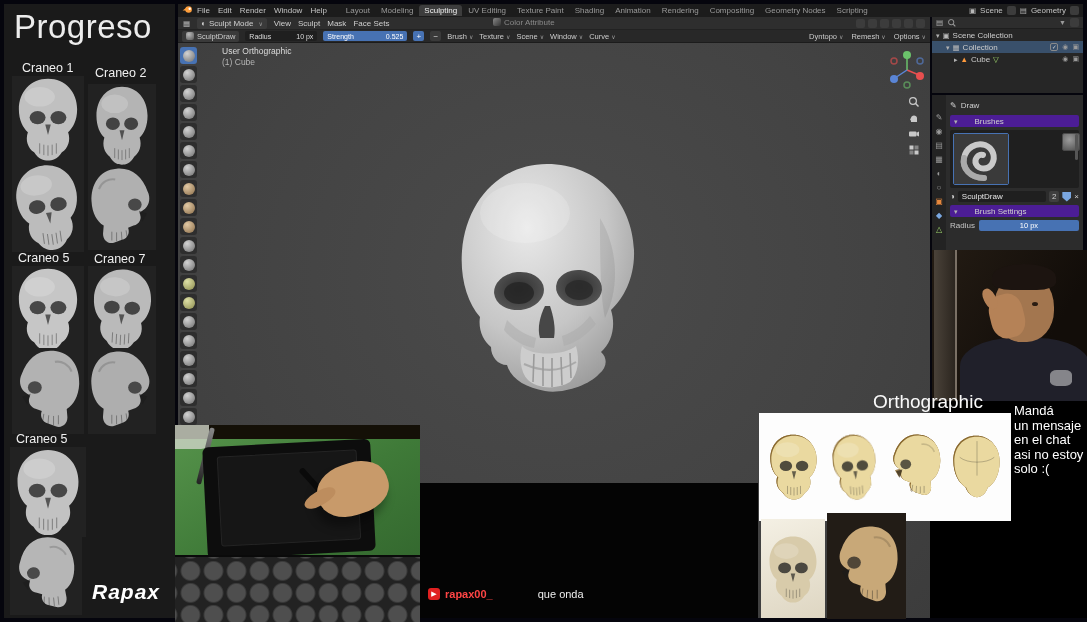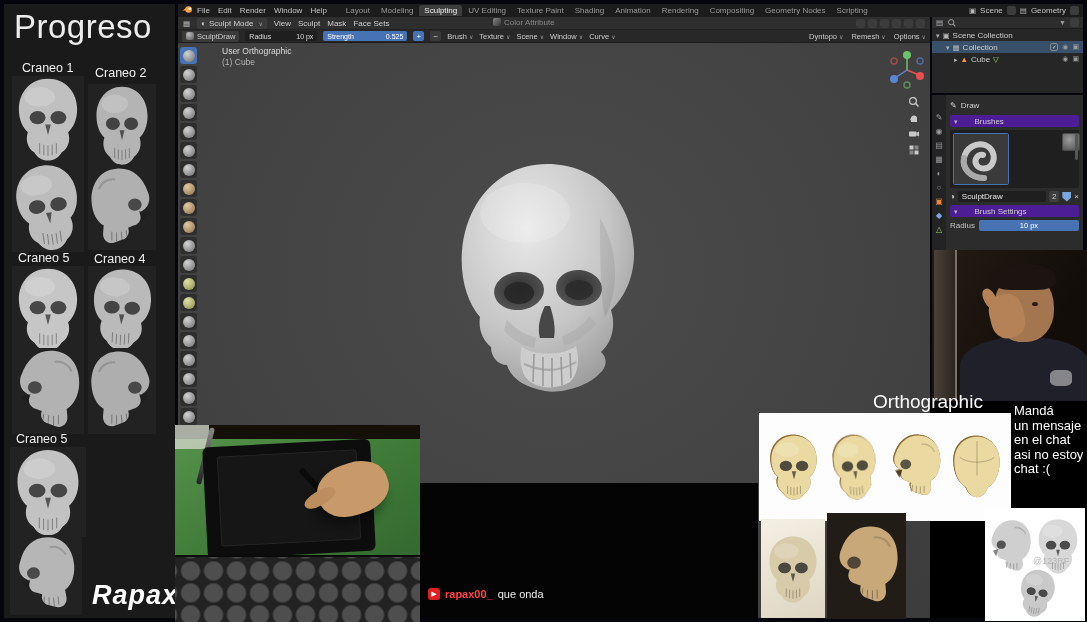--- a/index.html
+++ b/index.html
@@ -5,21 +5,21 @@
   html,body{margin:0;padding:0;background:#000;}
   *{box-sizing:border-box;font-family:"Liberation Sans",sans-serif;}
   .stage{position:relative;width:1087px;height:622px;background:#05050d;overflow:hidden;}
   .abs{position:absolute;}
   
   .progress-panel{left:4px;top:4px;width:171px;height:614px;background:#1a1a1a;}
   .progreso-title{font-size:33px;color:#ededed;font-weight:500;letter-spacing:.5px;}
   .cr-label{font-size:12.5px;color:#f0f0f0;}
   .thumb{display:flex;align-items:center;justify-content:center;background:#222;}
   .thumb svg{width:100%;height:100%;}
-  .signature{font-size:27px;color:#ffffff;font-weight:bold;font-style:italic;letter-spacing:1px;}
+  .signature{font-size:21px;color:#ffffff;font-weight:bold;font-style:italic;letter-spacing:1px;}
   
   .topbar{left:178px;top:4px;width:905px;height:13px;background:#1c1c1c;display:flex;align-items:center;gap:4px;padding:0 4px;font-size:8px;color:#c4c4c4;}
   .menus{display:flex;gap:8px;}
   .menus span{cursor:default;}
   .tabs{display:flex;gap:1px;margin-left:10px;}
   .tab{padding:1px 5px;border-radius:3px 3px 0 0;color:#9a9a9a;}
   .tab.active{background:#3d3d3d;color:#f0f0f0;}
   .tb-right{margin-left:auto;display:flex;align-items:center;gap:4px;color:#c4c4c4;}
   .hdr2{left:178px;top:17px;width:752px;height:13px;background:#2e2e2e;border-bottom:1px solid #222;display:flex;align-items:center;gap:7px;padding:0 5px;font-size:8px;color:#cfcfcf;}
   .hdr3{left:178px;top:30px;width:752px;height:13px;background:#282828;border-bottom:1px solid #1c1c1c;display:flex;align-items:center;gap:6px;padding:0 4px;font-size:7.5px;color:#cccccc;}
@@ -66,21 +66,21 @@
   .bshield{width:9px;height:10px;background:#7aa7e0;clip-path:polygon(0 0,100% 0,100% 60%,50% 100%,0 60%);}
   .pradius{display:flex;align-items:center;gap:4px;margin-top:2px;}
   .pslider{flex:1;height:11px;border-radius:2px;background:#4772b3;color:#fff;display:flex;align-items:center;justify-content:center;font-size:7.5px;}
   
   .cam-face{left:932px;top:250px;width:155px;height:151px;background:linear-gradient(120deg,#241c14 0%,#120d09 70%);overflow:hidden;}
   .blackzone{left:930px;top:401px;width:157px;height:217px;background:#000;}
   .chatzone{left:420px;top:483px;width:338px;height:135px;background:#040404;}
   .chatline{position:absolute;left:8px;top:105px;display:flex;align-items:center;gap:5px;font-size:11px;}
   .chat-ic{width:12px;height:12px;background:#e02020;border-radius:3px;color:#fff;font-size:7px;display:flex;align-items:center;justify-content:center;}
   .chat-user{color:#ff4545;font-weight:bold;}
-  .chat-msg{color:#ededed;}
+  .chat-msg{color:#ededed;margin-left:40px;}
   .ref-title{font-size:19px;color:#fafafa;text-align:center;}
   .ref-panel{background:#fdfdfd;display:flex;align-items:center;justify-content:space-around;padding:4px;}
   .outlined{filter:drop-shadow(.7px .7px 0 #8a6a30) drop-shadow(-.7px -.7px 0 #8a6a30);}
   .msg{font-size:13px;color:#ffffff;line-height:14.5px;}
   .cam-hands{left:175px;top:425px;width:245px;height:197px;background:linear-gradient(150deg,#57944c 0%,#3f7a38 45%,#2e5f2a 100%);overflow:hidden;}
   .keys{position:absolute;left:0;top:130px;width:245px;height:67px;background-color:#222;border-top:2px solid #0a0a0a;background-image:radial-gradient(circle at 50% 45%,#4e4e4e 8.5px,#3a3a3a 9.5px,transparent 10.5px);background-size:23px 22px;background-position:4px 4px;}
   .gzicons{display:flex;flex-direction:column;gap:4px;}
 </style>
 </head>
 <body>
@@ -146,21 +146,21 @@
         <svg style="color:#bcbcbc;transform:rotate(-8deg)">
           <use href="#sk-front"></use>
         </svg>
       </div>
     <div class="abs thumb" style="left:84px;top:162px;width:68px;height:84px;">
         <svg style="color:#b0b0b0;transform:scaleX(-1)">
           <use href="#sk-side"></use>
         </svg>
       </div>
     <div class="abs cr-label" style="left:14px;top:247px;">Craneo 5</div>
-    <div class="abs cr-label" style="left:90px;top:248px;">Craneo 4</div>
+    <div class="abs cr-label" style="left:90px;top:248px;">Craneo 7</div>
     <div class="abs thumb" style="left:8px;top:262px;width:72px;height:86px;">
         <svg style="color:#c6c6c6">
           <use href="#sk-front"></use>
         </svg>
       </div>
     <div class="abs thumb" style="left:84px;top:262px;width:68px;height:86px;">
         <svg style="color:#bababa;transform:rotate(3deg)">
           <use href="#sk-front"></use>
         </svg>
       </div>
@@ -474,21 +474,21 @@
     <div class="abs" style="left:100px;top:52px;width:6px;height:4px;border-radius:50%;background:#2a1c12;"></div>
     <div class="abs" style="left:118px;top:120px;width:22px;height:16px;border-radius:30%;background:#d8d8d8;opacity:.55;"></div>
   </div>
 
   <div class="abs blackzone"></div>
   <div class="abs msg" style="left:1014px;top:404px;width:72px;">
     <div>Mandá</div>
     <div>un mensaje</div>
     <div>en el chat</div>
     <div>asi no estoy</div>
-    <div>chat :(</div>
+    <div>solo :(</div>
   </div>
 
   <div class="abs ref-title" style="left:828px;top:391px;width:200px;">Orthographic</div>
   <div class="abs ref-panel" style="left:759px;top:413px;width:252px;height:108px;">
     <svg class="outlined" width="54" height="96" style="color:#ead9a0;">
         <use href="#sk-front"></use>
       </svg>
     <svg class="outlined" width="54" height="96" style="color:#ead9a0;transform:rotate(-4deg) scaleX(.92);">
         <use href="#sk-front"></use>
       </svg>
@@ -501,32 +501,20 @@
   </div>
   <div class="abs" style="left:761px;top:519px;width:64px;height:99px;background:linear-gradient(160deg,#f4f0e4,#ded6c2);display:flex;align-items:center;justify-content:center;">
     <svg width="56" height="92" style="color:#d8cbaa;">
         <use href="#sk-front"></use>
       </svg>
   </div>
   <div class="abs" style="left:827px;top:513px;width:79px;height:106px;background:#221c16;display:flex;align-items:center;justify-content:center;">
     <svg width="68" height="96" style="color:#c8a878;">
         <use href="#sk-side"></use>
       </svg>
-  </div>
-  <div class="abs" style="left:985px;top:508px;width:100px;height:113px;background:#ffffff;overflow:hidden;">
-    <svg class="abs" style="left:2px;top:8px;color:#cfcfcf;" width="46" height="62">
-        <use href="#sk-side"></use>
-      </svg>
-    <svg class="abs" style="left:50px;top:6px;color:#d8d8d8;" width="46" height="64">
-        <use href="#sk-front"></use>
-      </svg>
-    <svg class="abs" style="left:32px;top:58px;color:#c9c9c9;transform:rotate(10deg);" width="40" height="54">
-        <use href="#sk-front"></use>
-      </svg>
-    <span class="abs" style="left:48px;top:48px;font-size:9px;color:#b5b5b5;">@123RF</span>
   </div>
 
   <div class="abs cam-hands">
     <div class="abs" style="left:0;top:0;width:245px;height:14px;background:#141007;"></div>
     <div class="abs" style="left:0;top:0;width:34px;height:24px;background:#cfd4c8;border-radius:0 0 8px 0;opacity:.8;"></div>
     <div class="abs" style="left:28px;top:2px;width:5px;height:58px;background:linear-gradient(#888,#222);transform:rotate(14deg);border-radius:2px;"></div>
     <div class="abs" style="left:30px;top:18px;width:168px;height:112px;background:#0d0d0d;border-radius:6px;transform:rotate(-3deg);">
       <div class="abs" style="left:14px;top:10px;width:140px;height:90px;background:#161616;border:1px solid #242424;border-radius:3px;"></div>
     </div>
     <div class="abs" style="left:118px;top:58px;width:46px;height:6px;background:#0a0a0a;border-radius:3px;transform:rotate(48deg);"></div>

